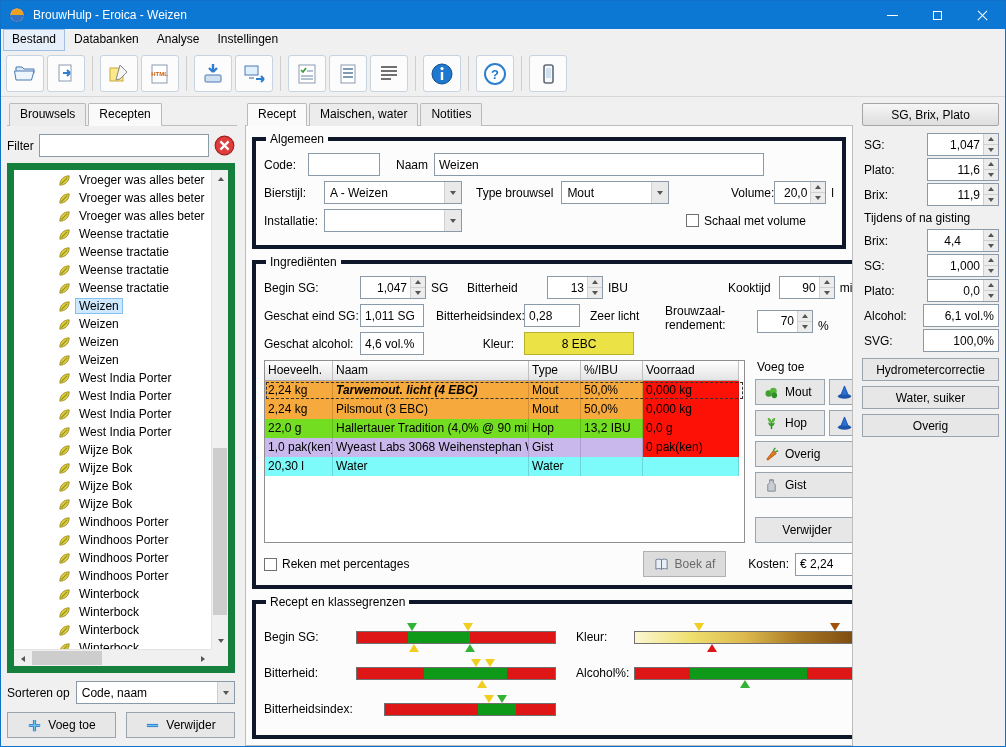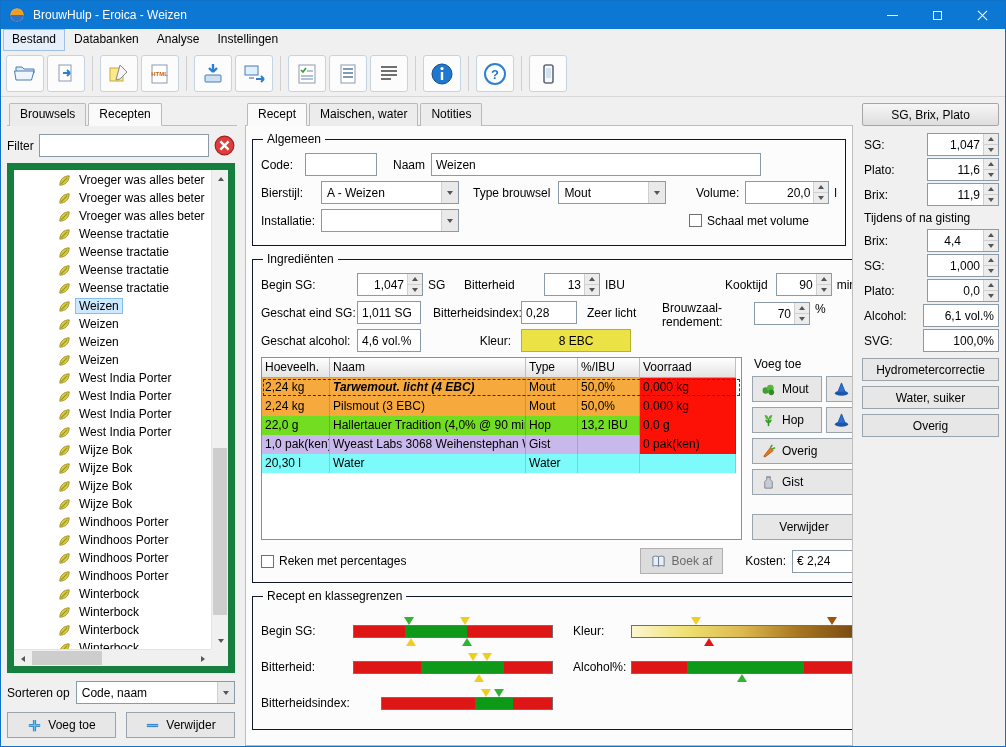--- a/index.html
+++ b/index.html
@@ -83,26 +83,26 @@
   .hs-left { left:0; } .hs-right { right:0; }
   .hs-thumb { position:absolute; top:1px; bottom:1px; left:18px; width:70px; background:#cdcdcd; }
   .scroll-corner { position:absolute; right:0; bottom:0; width:17px; height:17px; background:#f0f0f0; }
   .sort-row { display:flex; align-items:center; margin:8px 2px 0 0; gap:6px; }
   .sort-row .select { flex:1; }
   .left-bottom { display:flex; gap:10px; margin:8px 2px 0 0; }
   .left-bottom .btn { flex:1; justify-content:center; }
 
   
   .main-area { flex:1; background:#fcfcfc; border:1px solid #bdbdbd; border-top:none; padding:4px 6px; overflow:hidden; }
-  fieldset.fs { border:1px solid #0f172a; margin:2px 0 6px; padding:2px 8px 8px; }
+  fieldset.fs { border:4px solid #0f172a; margin:2px 0 6px; padding:2px 8px 8px; }
   fieldset.fs legend { padding:0 4px; margin-left:2px; }
   .alg-row, .ing-row { display:flex; align-items:center; margin:5px 0; }
   .ing-fs { position:relative; }
   .ing-row.pad-r { padding-right:200px; }
-  .rend-block { position:absolute; right:6px; top:36px; width:196px; display:flex; align-items:flex-start; }
+  .rend-block { position:absolute; right:6px; top:36px; width:196px; display:flex; align-items:flex-end; }
   .rend-lbl { width:92px; line-height:1.15; }
   .kleur-box { width:110px; height:23px; border:1px solid #b7b12e; display:flex; align-items:center; justify-content:center; }
 
   .ing-main { display:flex; margin-top:4px; }
   .tbl { border:1px solid #8f8f8f; background:#fff; width:481px; flex:0 0 auto; }
   .tbl-head, .tbl-row { display:flex; }
   .tbl-h { text-align:left; background:linear-gradient(#ffffff,#e3e3e3); border-right:1px solid #c0c0c0; border-bottom:1px solid #a8a8a8; height:20px; padding:2px 3px; overflow:hidden; white-space:nowrap; flex:0 0 auto; }
   .tbl-cell { height:19px; padding:2px 3px; overflow:hidden; white-space:nowrap; border-right:1px solid rgba(0,0,0,0.14); flex:0 0 auto; }
   .tbl-row.sel { outline:1px dashed #333; outline-offset:-2px; }
   .tbl-cell.bi { font-weight:bold; font-style:italic; }
@@ -623,21 +623,21 @@
                 </span>
             </div>
             <span class="lbl" style="margin-left:14px">Type brouwsel</span>
             <div class="select" style="width:108px;margin-left:8px">
               <span class="sel-val">Mout</span>
               <span class="sel-btn">
                   <span class="tri tri-down"></span>
                 </span>
             </div>
             <span class="lbl" style="margin-left:auto">Volume:</span>
-            <span class="spin" style="width:84px;margin-left:6px">
+            <span class="spin" style="width:52px;">
               <span class="spin-val">20,0</span>
               <span class="spin-btns">
                 <span class="spin-btn">
                     <span class="tri tri-up"></span>
                   </span>
                 <span class="spin-btn">
                     <span class="tri tri-down"></span>
                   </span>
               </span>
             </span>

